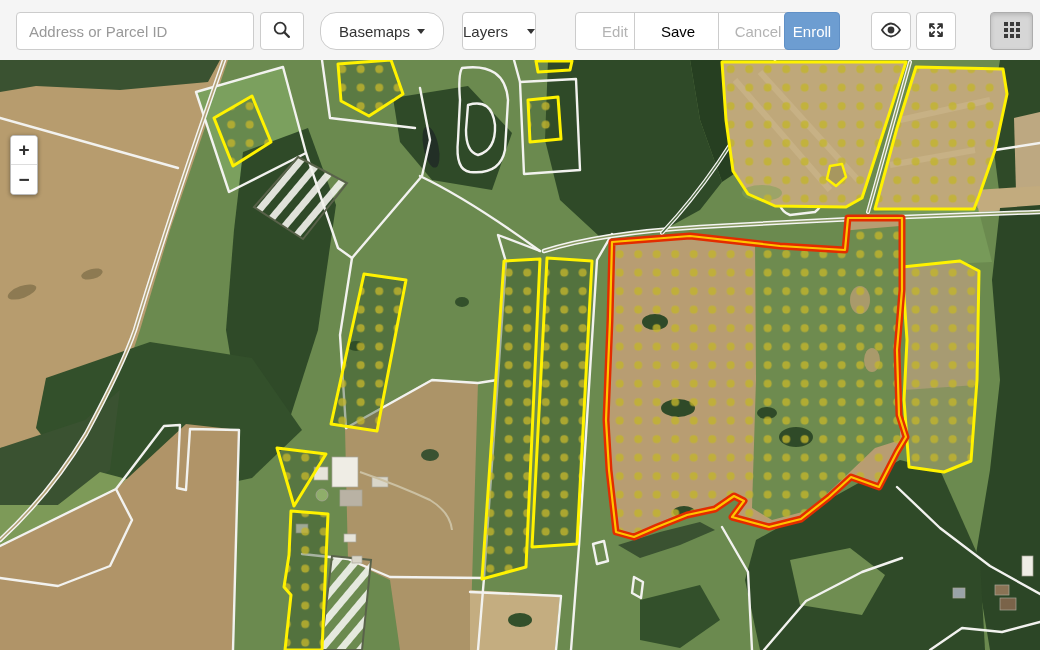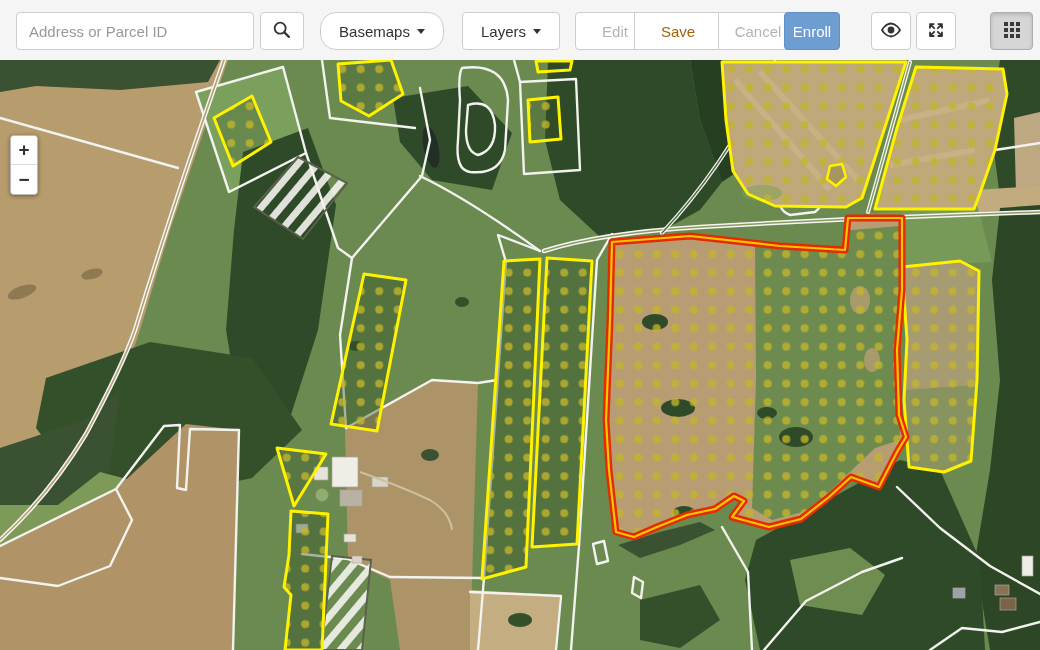--- a/index.html
+++ b/index.html
@@ -8,25 +8,25 @@
 
   
   #toolbar{position:absolute;left:0;top:0;width:1040px;height:60px;background:#f5f5f5;z-index:30;}
   .tb{position:absolute;top:12px;height:38px;display:flex;align-items:center;justify-content:center;
       background:#fff;border:1px solid #ccc;border-radius:4px;font-size:15px;color:#333;cursor:pointer;}
   #search-input{left:16px;width:238px;padding:8px 12px;justify-content:flex-start;cursor:text;color:#14532d;font-size:15px;
       font-family:"Liberation Sans",sans-serif;}
   #search-input::placeholder{color:#999;}
   #search-btn{left:260px;width:44px;}
   #basemaps-btn{left:320px;width:124px;border-radius:16px;}
-  #layers-btn{left:462px;width:98px;}
+  #layers-btn{left:462px;width:74px;justify-content:space-between;}
   .caret{display:inline-block;width:0;height:0;border-left:4px solid transparent;border-right:4px solid transparent;
       border-top:5px solid #333;margin-left:7px;}
   #edit-btn{left:575px;width:80px;color:#b3b3b3;border-radius:4px 0 0 4px;}
-  #save-btn{left:634px;width:88px;color:#a16207;border-radius:0;}
+  #save-btn{left:634px;width:88px;color:#000000;border-radius:0;}
   #cancel-btn{left:703px;width:80px;color:#b3b3b3;border-radius:0 4px 4px 0;margin-left:15px;}
   #enroll-btn{left:784px;width:56px;background:#6d9dd1;border-color:#6090c6;color:#fff;}
   #eye-btn{left:871px;width:40px;}
   #expand-btn{left:916px;width:40px;}
   #grid-btn{left:990px;width:43px;background:#d6d6d6;border-color:#adadad;box-shadow:inset 0 2px 4px rgba(0,0,0,.15);}
 
   
   #map{position:absolute;left:0;top:60px;width:1040px;height:590px;background:#6b8a4f;}
   #map svg{display:block;}
 

